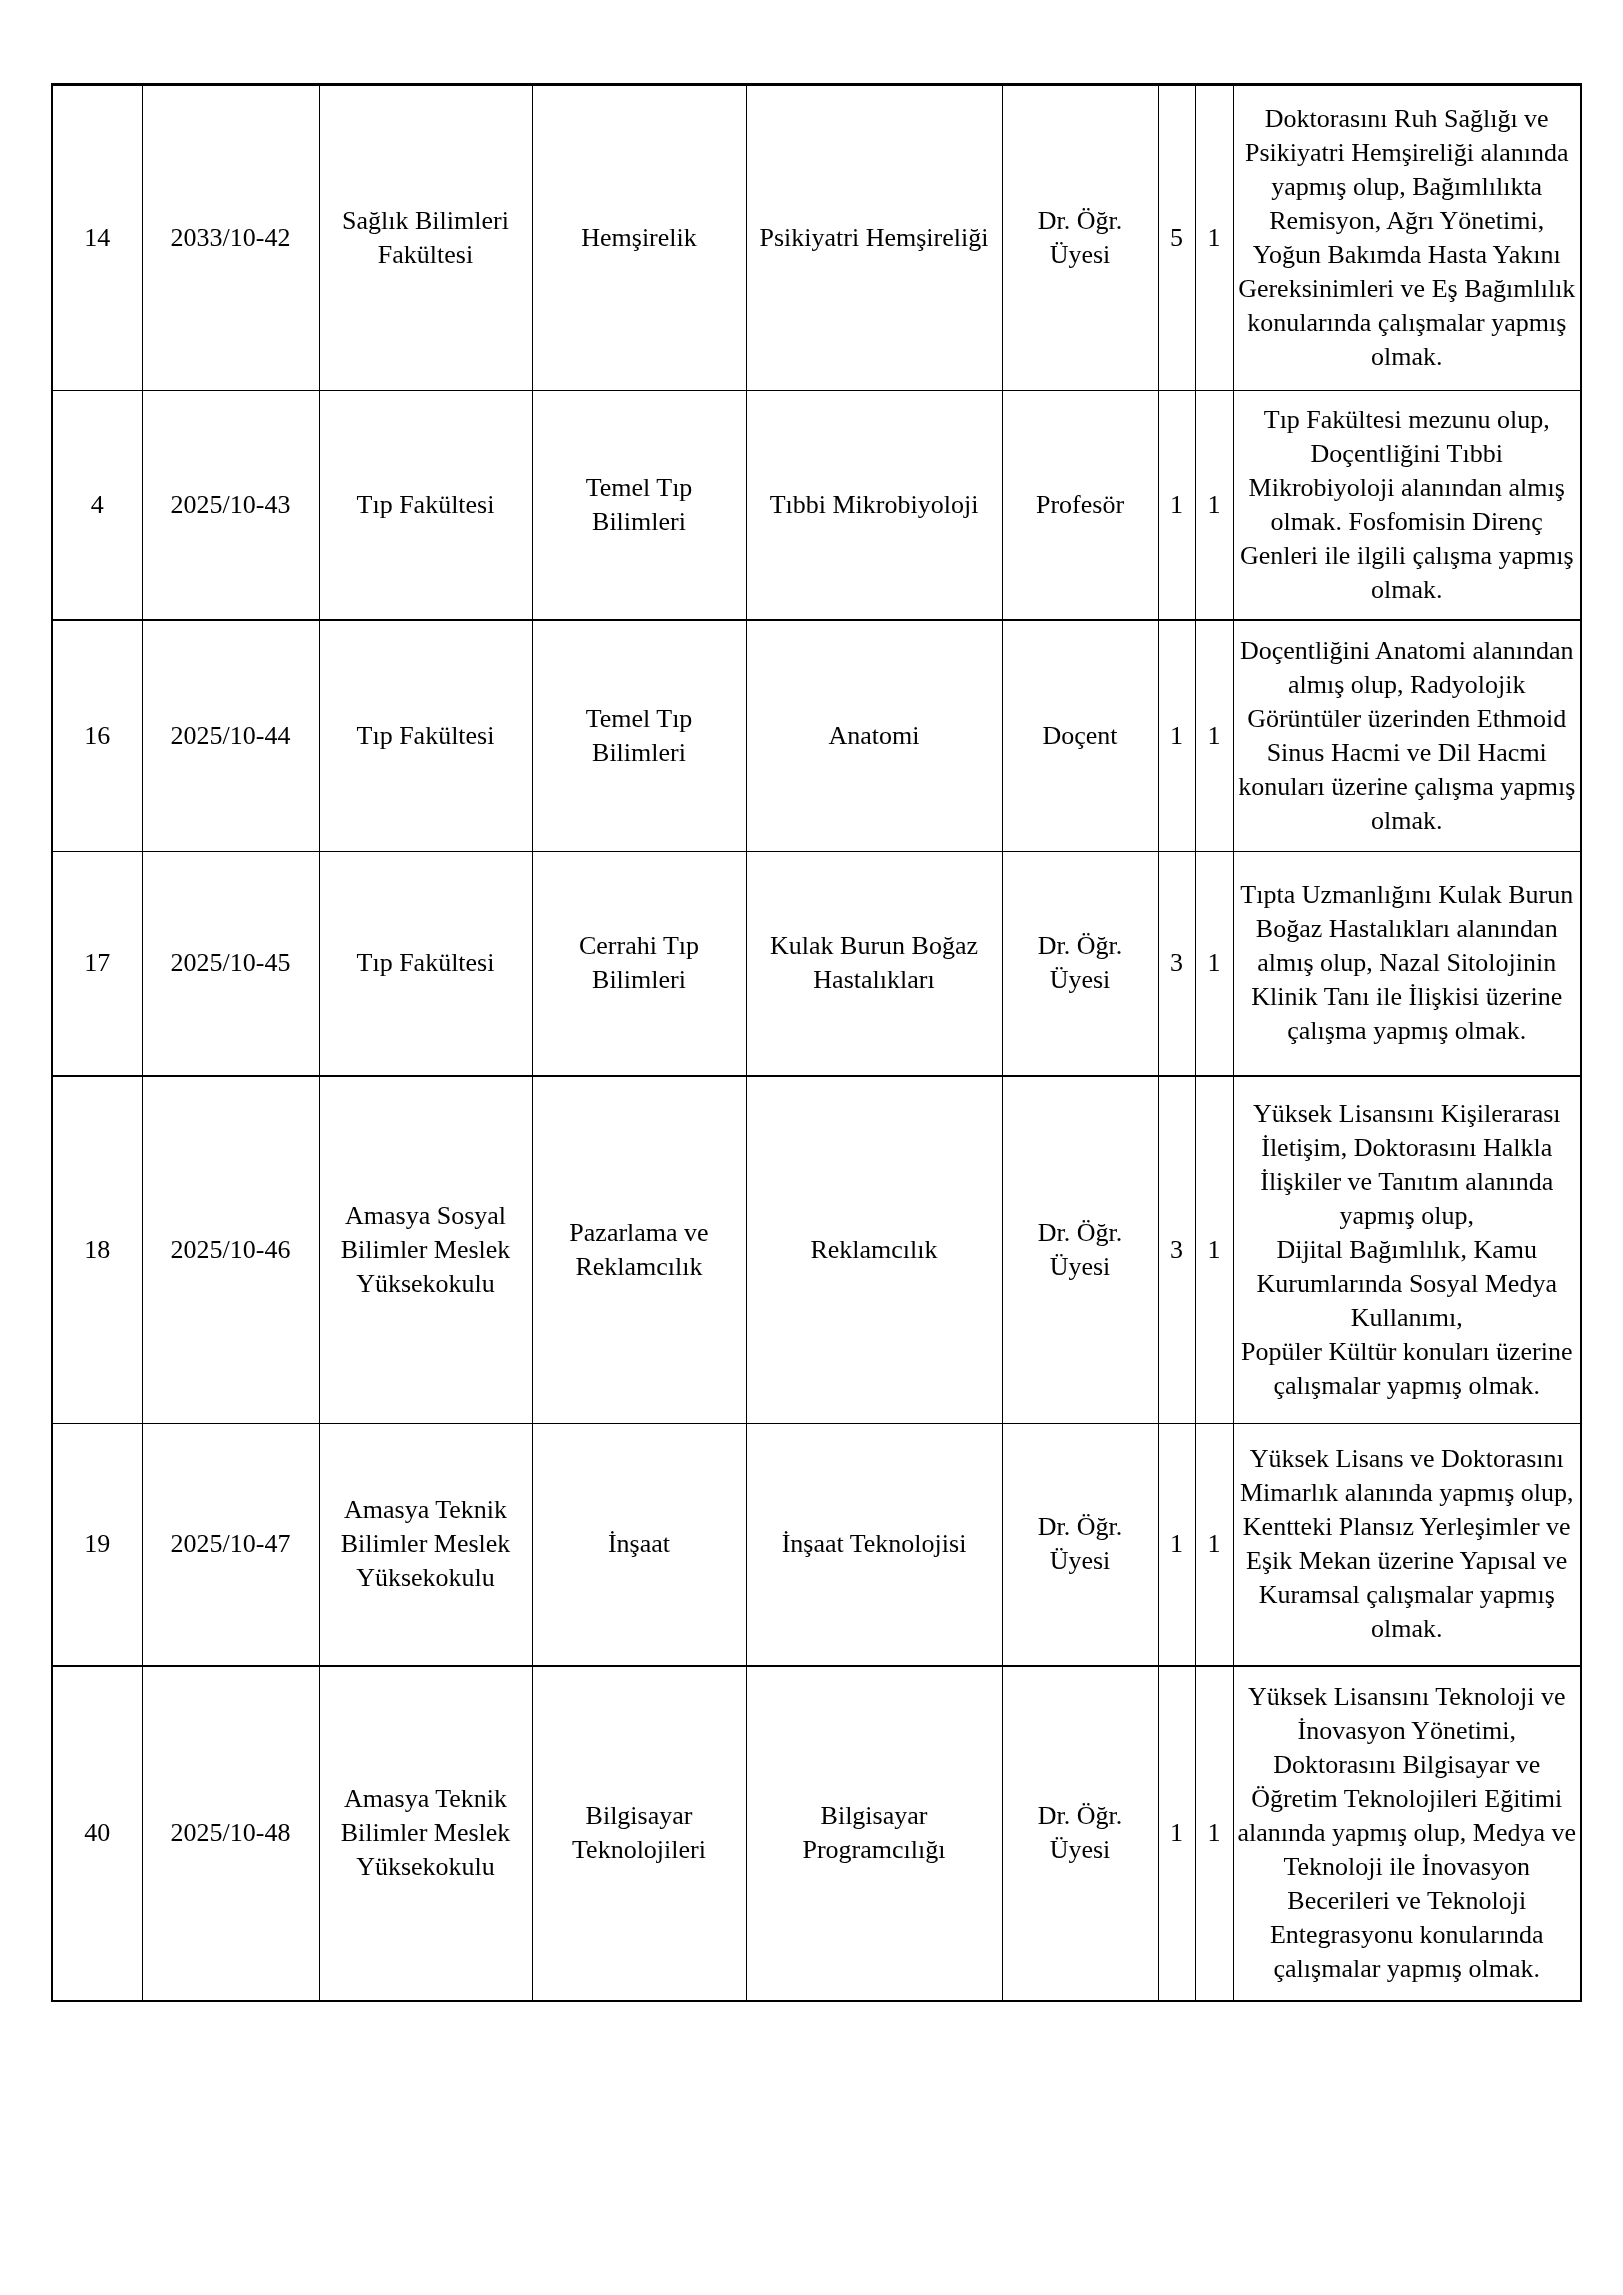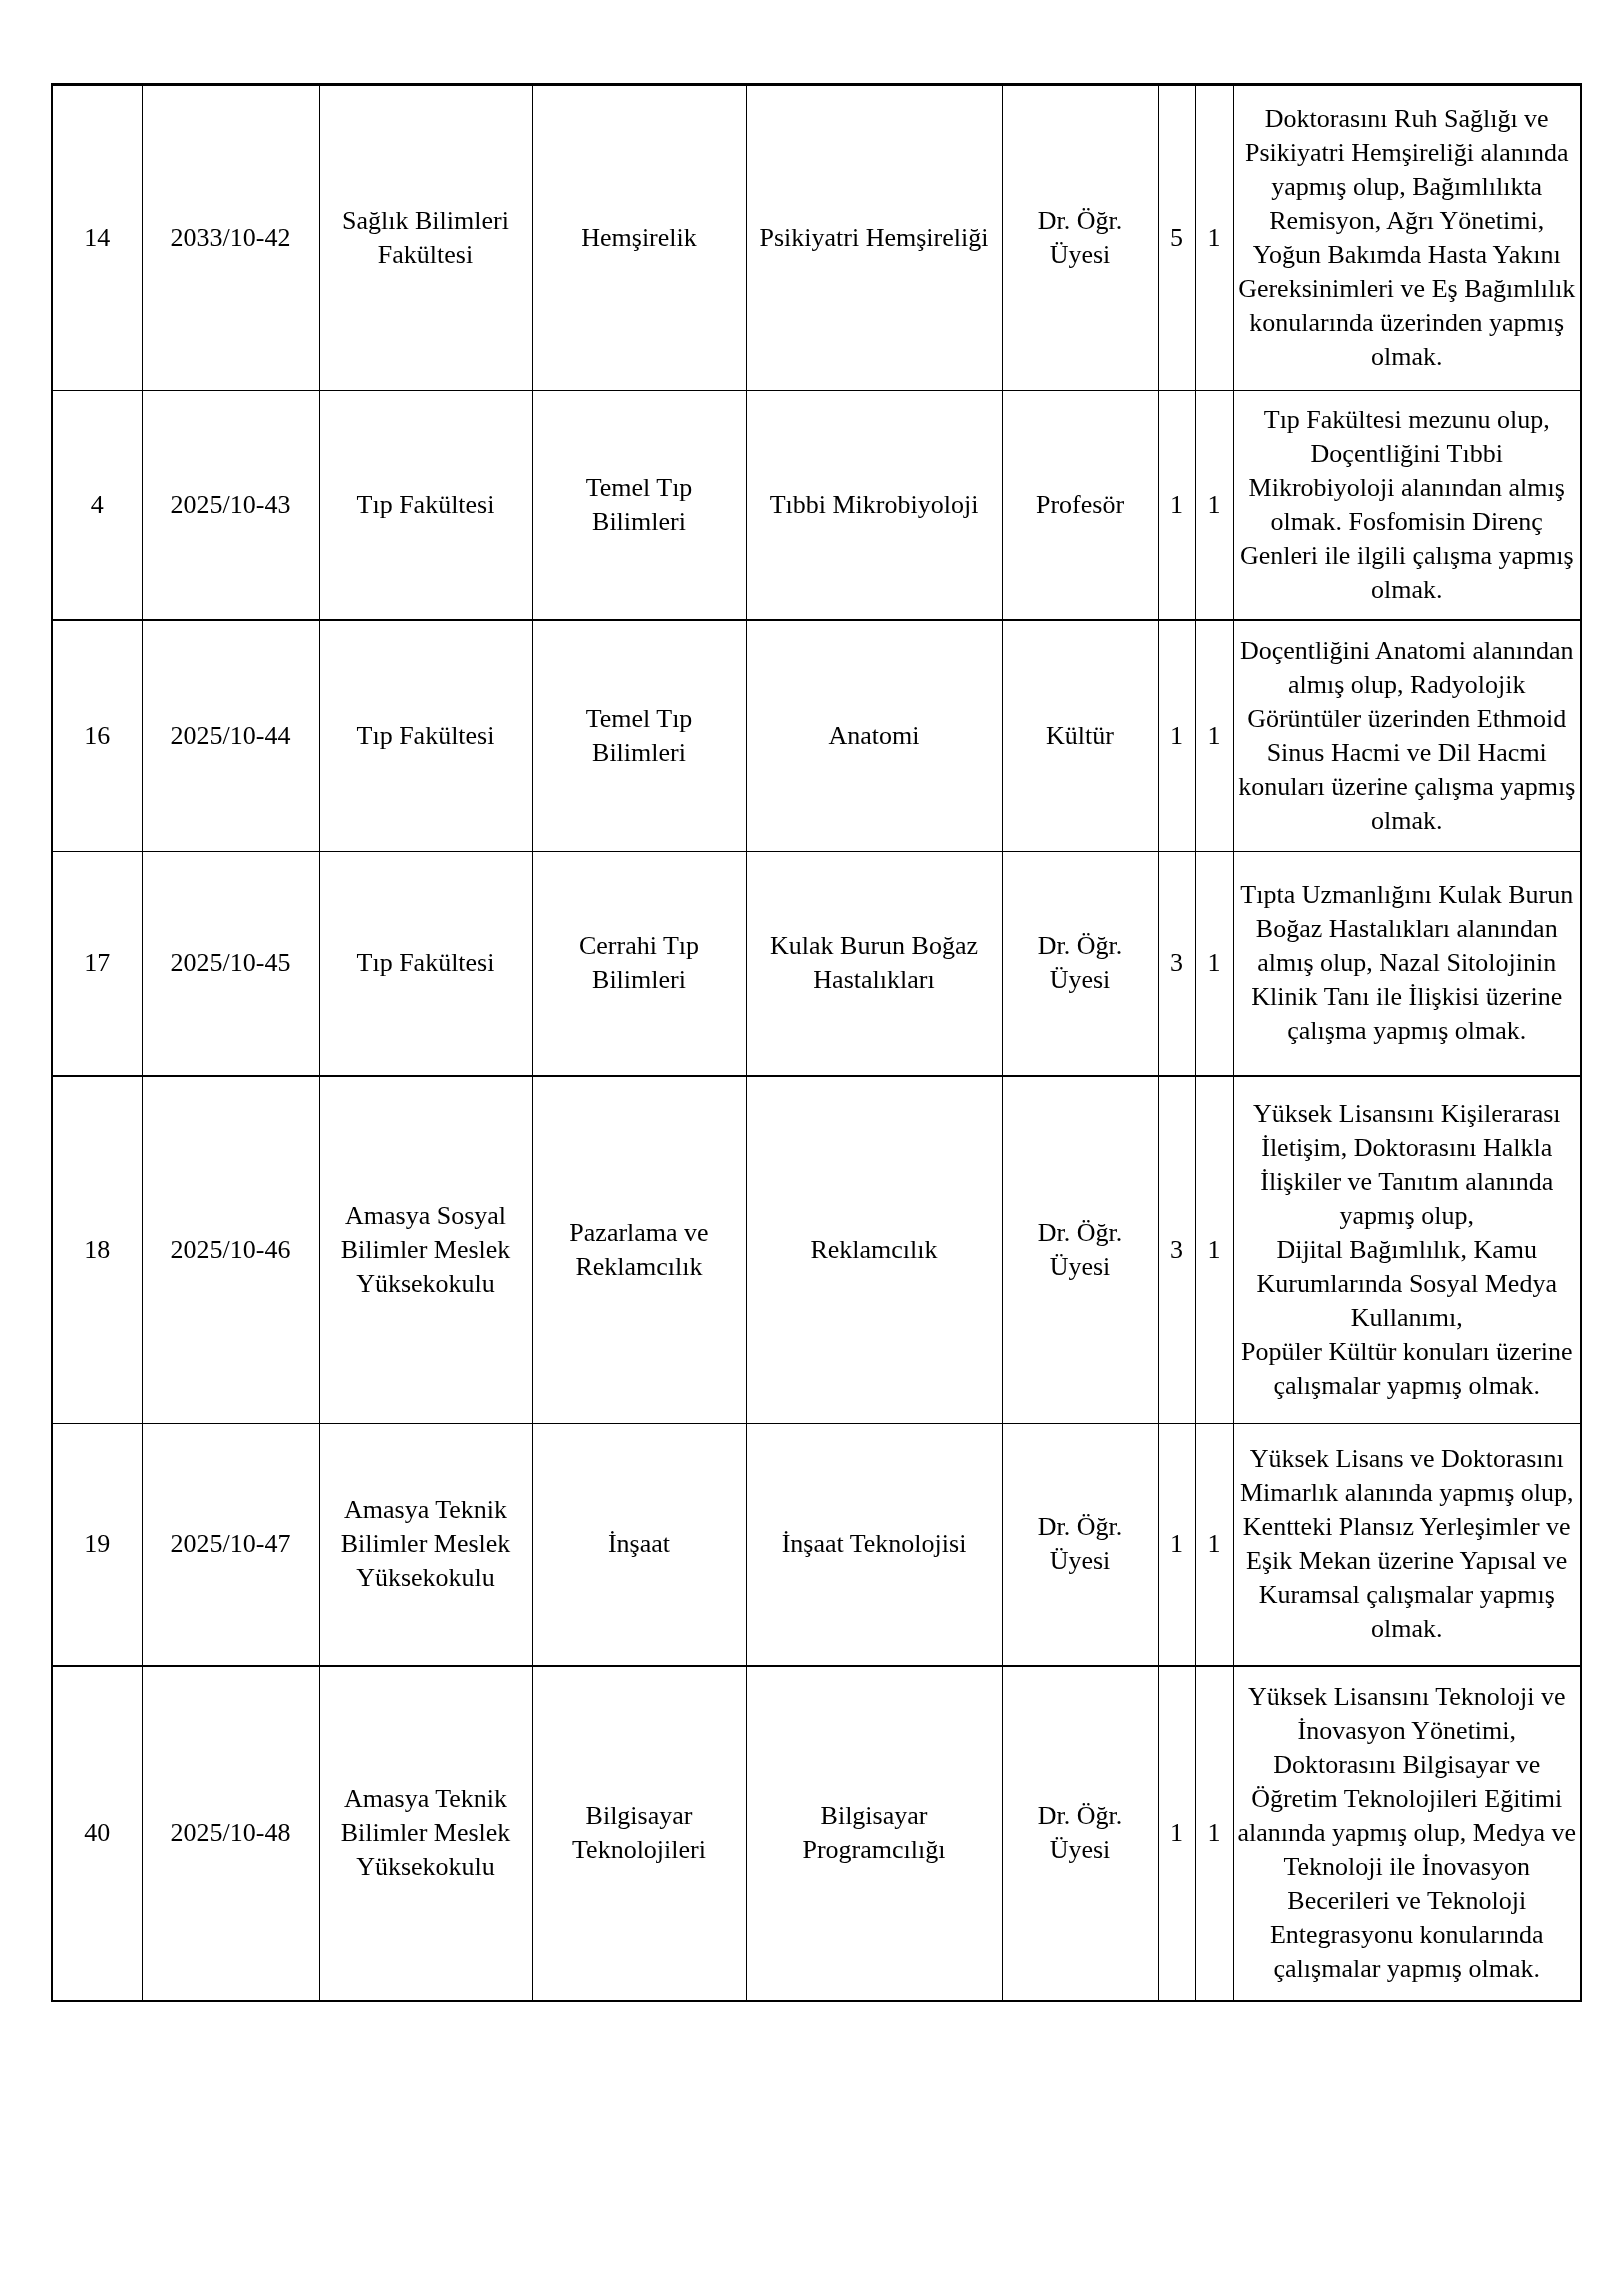--- a/index.html
+++ b/index.html
@@ -73,40 +73,40 @@
     <tbody>
       <tr class="r14">
         <td>14</td>
         <td>2033/10-42</td>
         <td>Sağlık Bilimleri Fakültesi</td>
         <td>Hemşirelik</td>
         <td>Psikiyatri Hemşireliği</td>
         <td>Dr. Öğr. Üyesi</td>
         <td>5</td>
         <td>1</td>
-        <td class="desc">Doktorasını Ruh Sağlığı ve Psikiyatri Hemşireliği alanında yapmış olup, Bağımlılıkta Remisyon, Ağrı Yönetimi, Yoğun Bakımda Hasta Yakını Gereksinimleri ve Eş Bağımlılık konularında üzerinden yapmış olmak.</td>
+        <td class="desc">Doktorasını Ruh Sağlığı ve Psikiyatri Hemşireliği alanında yapmış olup, Bağımlılıkta Remisyon, Ağrı Yönetimi, Yoğun Bakımda Hasta Yakını Gereksinimleri ve Eş Bağımlılık konularında çalışmalar yapmış olmak.</td>
       </tr>
       <tr class="r15 sep-thick">
         <td>4</td>
         <td>2025/10-43</td>
         <td>Tıp Fakültesi</td>
         <td>Temel Tıp Bilimleri</td>
         <td>Tıbbi Mikrobiyoloji</td>
         <td>Profesör</td>
         <td>1</td>
         <td>1</td>
         <td class="desc">Tıp Fakültesi mezunu olup, Doçentliğini Tıbbi Mikrobiyoloji alanından almış olmak. Fosfomisin Direnç Genleri ile ilgili çalışma yapmış olmak.</td>
       </tr>
       <tr class="r16">
         <td>16</td>
         <td>2025/10-44</td>
         <td>Tıp Fakültesi</td>
         <td>Temel Tıp Bilimleri</td>
         <td>Anatomi</td>
-        <td>Kültür</td>
+        <td>Doçent</td>
         <td>1</td>
         <td>1</td>
         <td class="desc">Doçentliğini Anatomi alanından almış olup, Radyolojik Görüntüler üzerinden Ethmoid Sinus Hacmi ve Dil Hacmi konuları üzerine çalışma yapmış olmak.</td>
       </tr>
       <tr class="r17 sep-thick">
         <td>17</td>
         <td>2025/10-45</td>
         <td>Tıp Fakültesi</td>
         <td>Cerrahi Tıp Bilimleri</td>
         <td>Kulak Burun Boğaz Hastalıkları</td>

